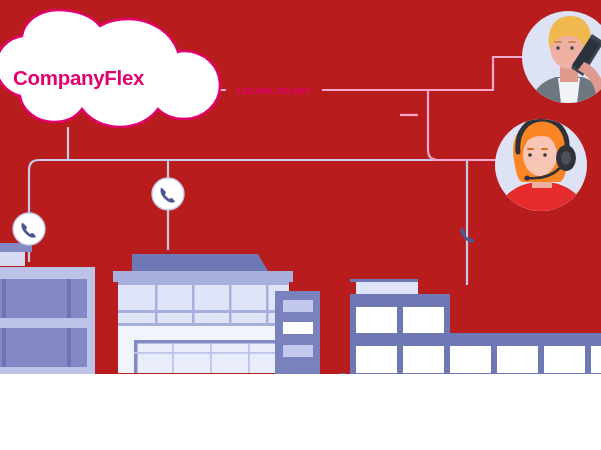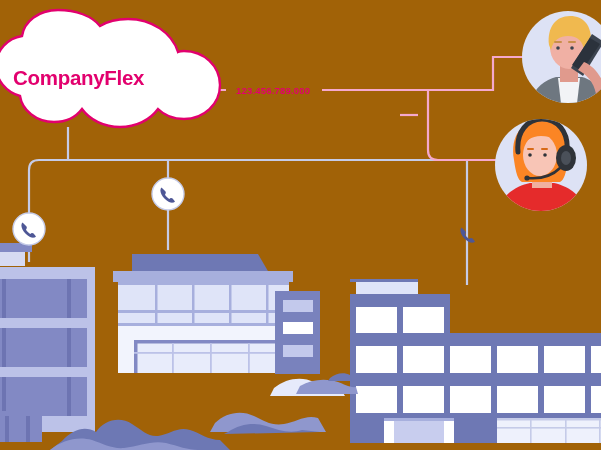--- a/index.html
+++ b/index.html
@@ -6,23 +6,23 @@
     margin: 0;
     padding: 0;
     background: #ffffff;
   }
   body {
     font-family: "Liberation Sans", sans-serif;
   }
   #scene {
     position: relative;
     width: 601px;
-    height: 450px;
+    height: 374px;
     overflow: hidden;
-    background: #a16207;
+    background: #b91c1c;
   }
   #scene svg {
     position: absolute;
     top: 0;
     left: 0;
   }
   .cloud-label {
     font-family: "Liberation Sans", sans-serif;
     font-weight: bold;
     font-size: 20.5px;

